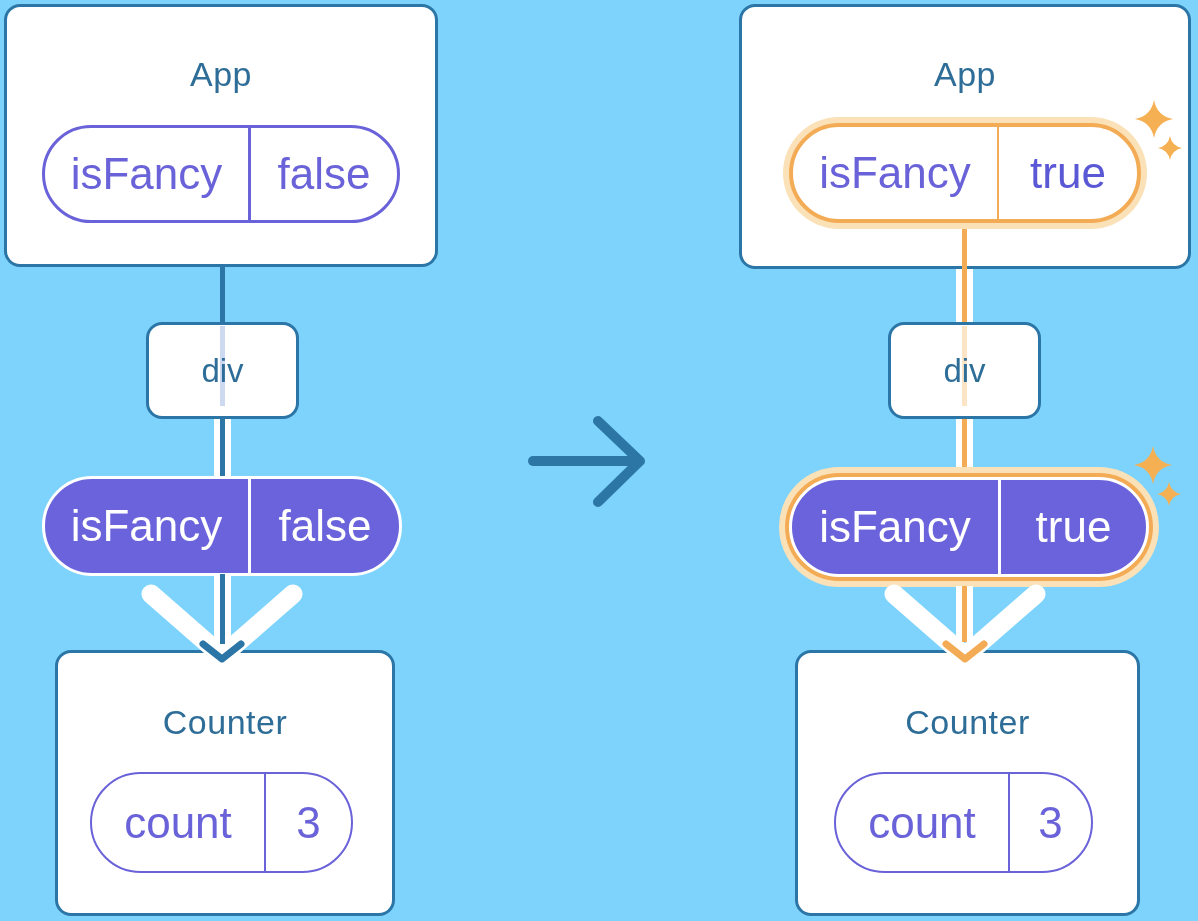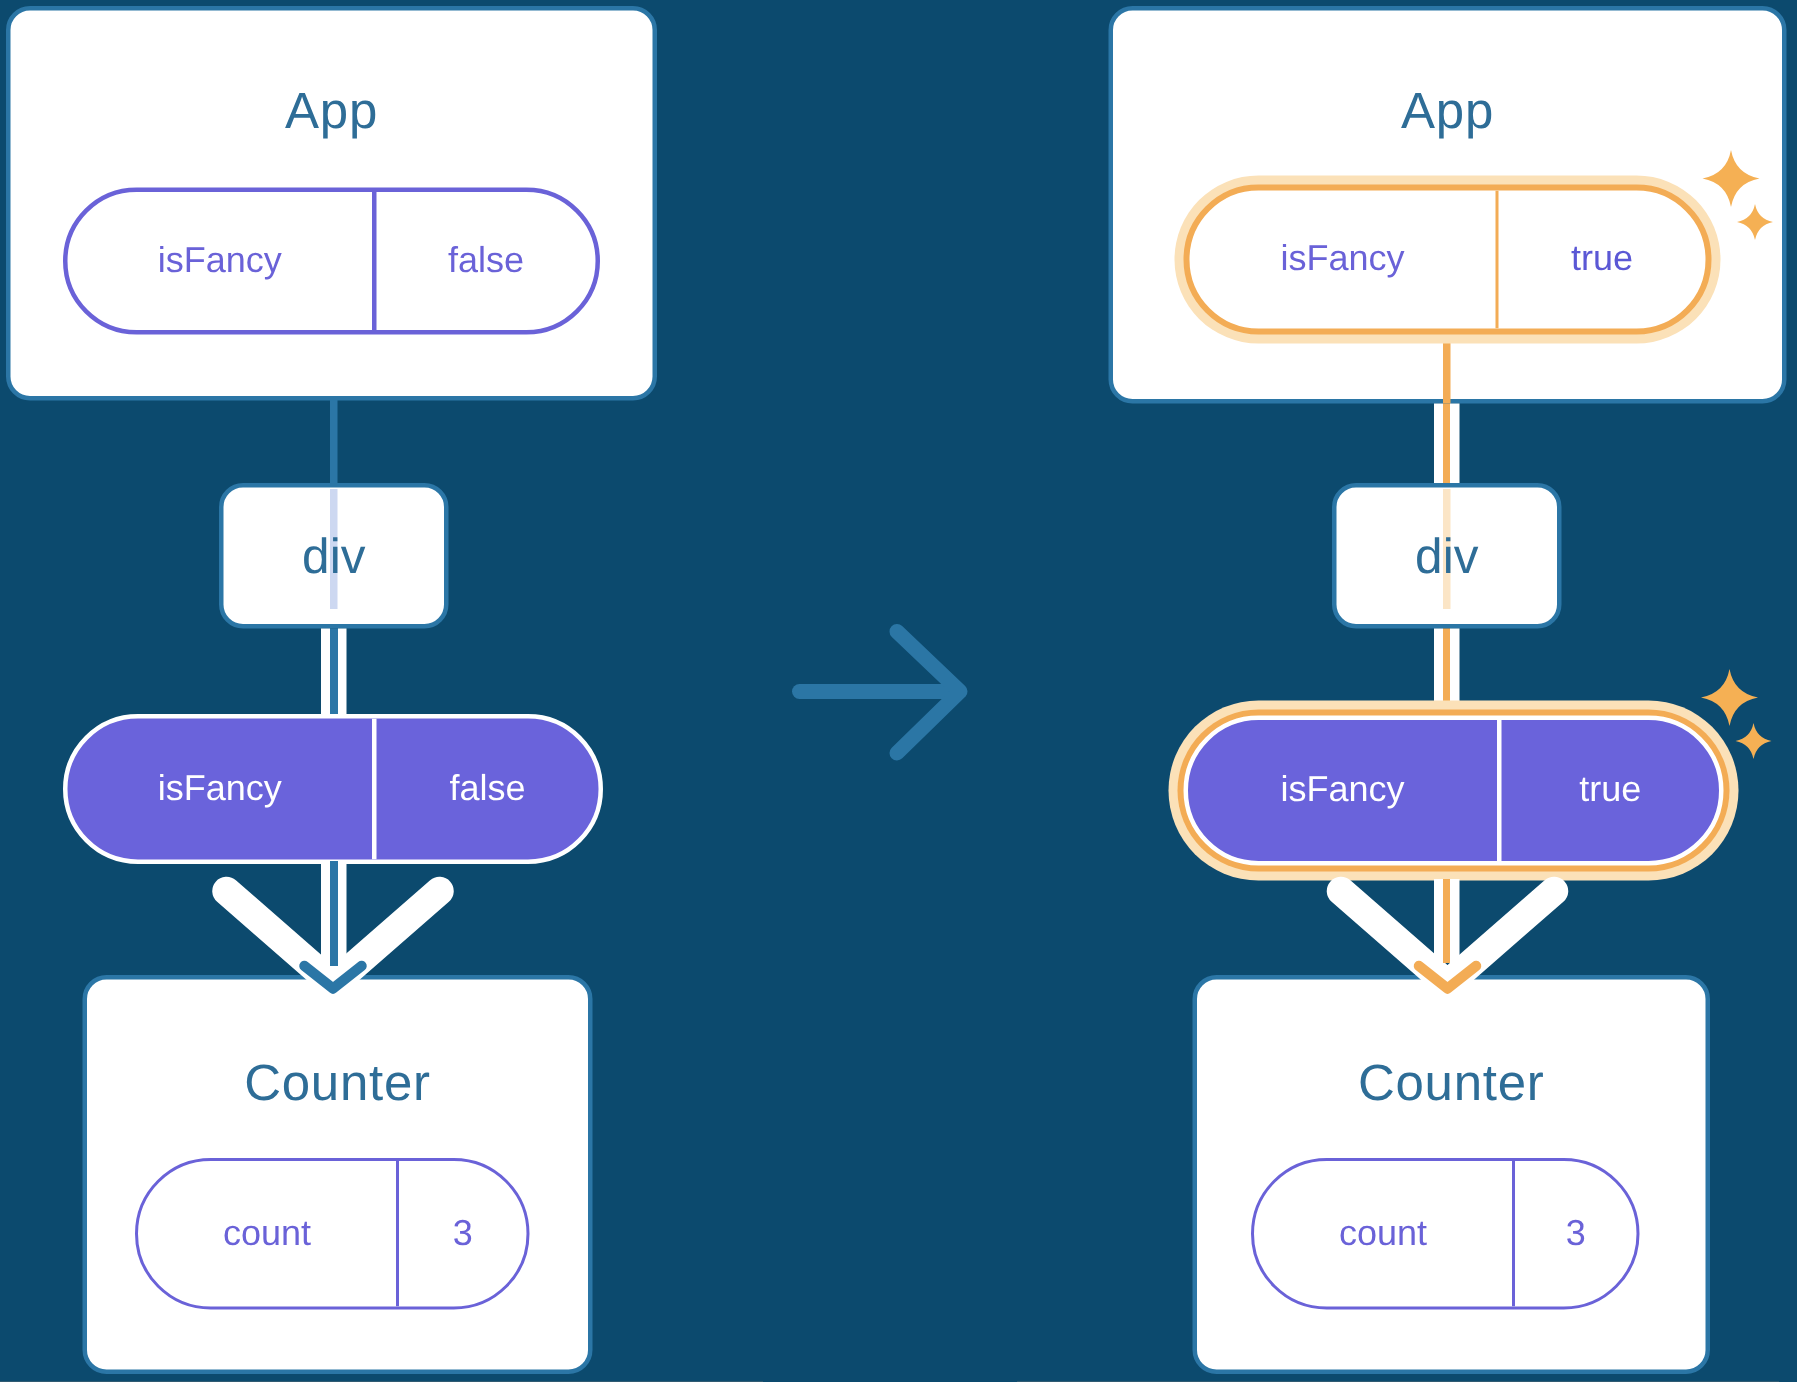--- a/index.html
+++ b/index.html
@@ -1,18 +1,18 @@
 <!DOCTYPE html>
 <html><head>
 <meta charset="utf-8">
 <style>
   html,body { margin:0; padding:0; background:#4E6A76; }
   .canvas {
     position:relative; width:1198px; height:921px; overflow:hidden;
-    background:#0c4a6e;
+    background:#7dd3fc;
     font-family:"Liberation Sans", sans-serif;
   }
   .card {
     position:absolute; background:#fff; border:3px solid #2B76A6;
     border-radius:16px; box-sizing:border-box;
   }
   .card-title {
     position:absolute; left:0; right:0; text-align:center;
     font-size:34px; color:#2E6D97; letter-spacing:0.5px;
   }
@@ -21,21 +21,21 @@
   .div-card .div-label { position:relative;text-align:right; }
   .fade-line { position:absolute; width:5px; top:1px; height:80px; }
   .fade-lavender { background:#CDD8F1; }
   .fade-peach   { background:#FBE5C6; }
 
   .pill {
     position:absolute; display:flex; align-items:stretch;
     border-radius:999px; box-sizing:border-box; overflow:hidden;
   }
   .pill .cell { display:flex; align-items:center; justify-content:center;
-    font-size:24px; }
+    font-size:44px; }
   .pill.outline { background:#fff; border:3px solid #6A62D8; color:#6A62D8; }
   .pill.solid   { background:#6A63DB; border:3px solid #fff; color:#fff; }
   .pill.hl-outline {
     background:#fff; border:4px solid #F3AC55; color:#6A62D8;
     box-shadow:0 0 0 6px #FBE1B8;
   }
   .pill.hl-solid {
     background:#6A63DB; border:3px solid #fff; color:#fff;
     box-shadow:0 0 0 4px #F3AC55, 0 0 0 10px #FBE1B8;
   }

